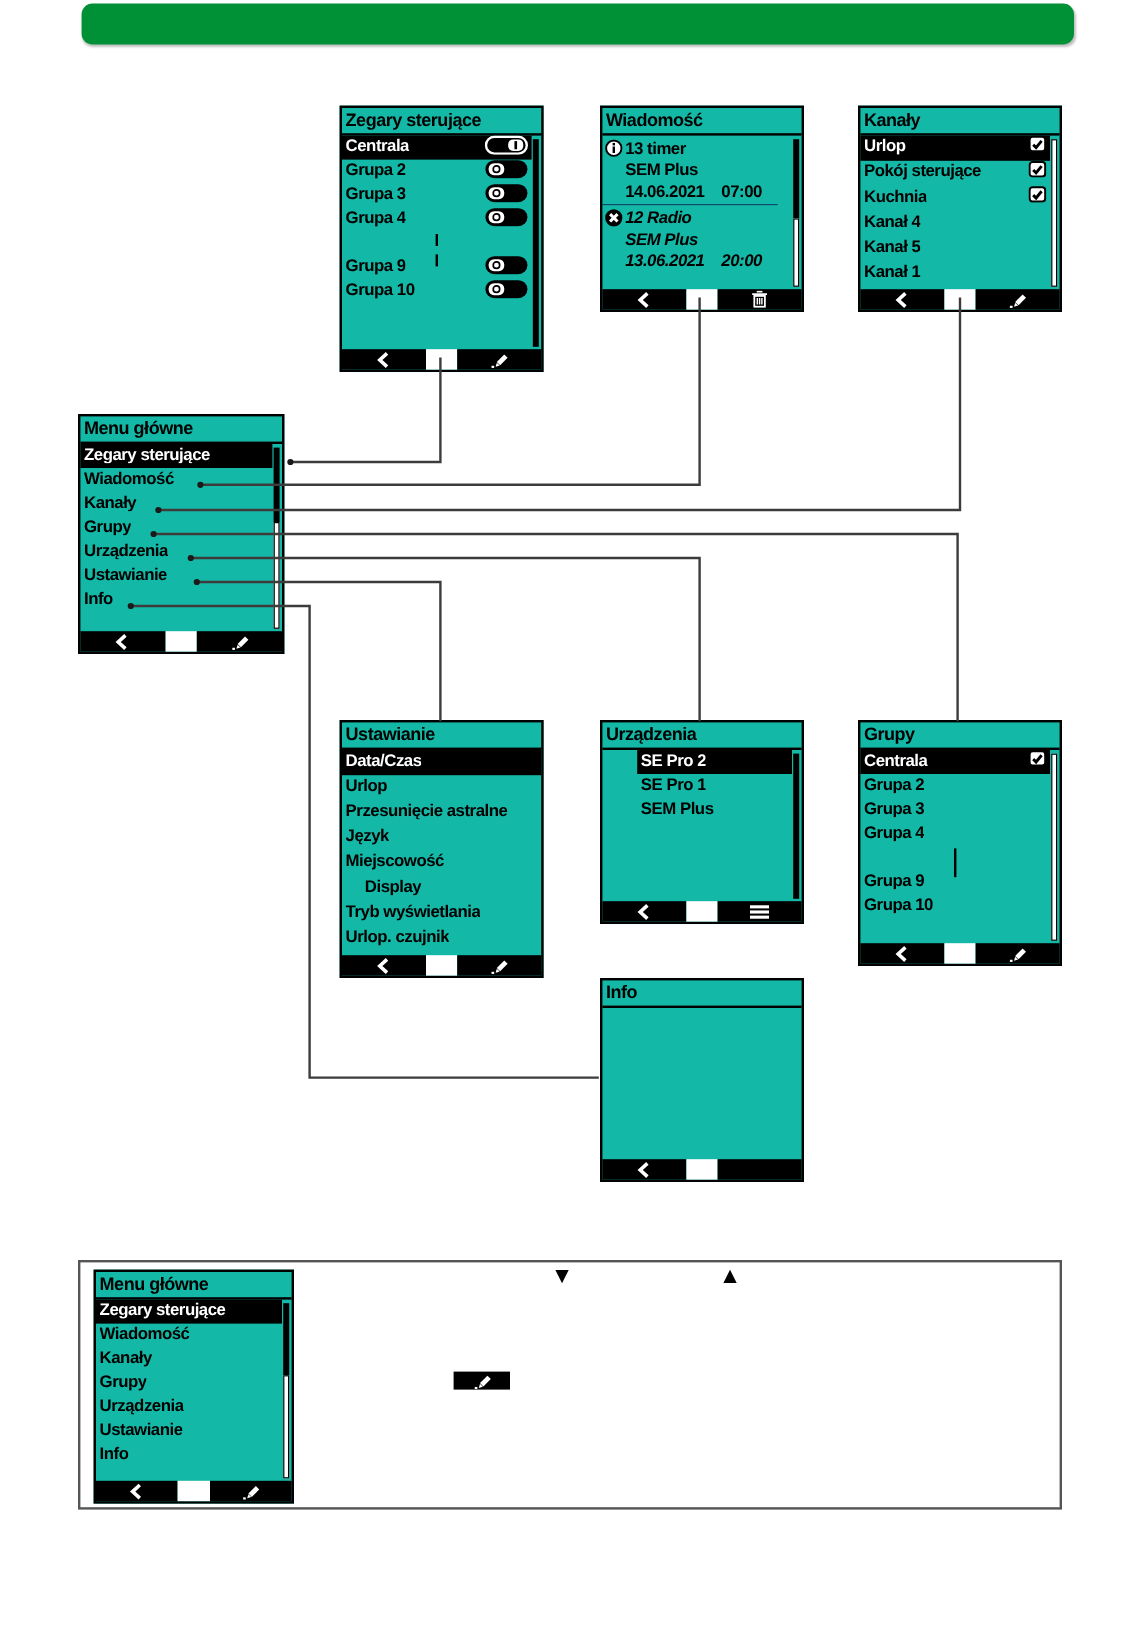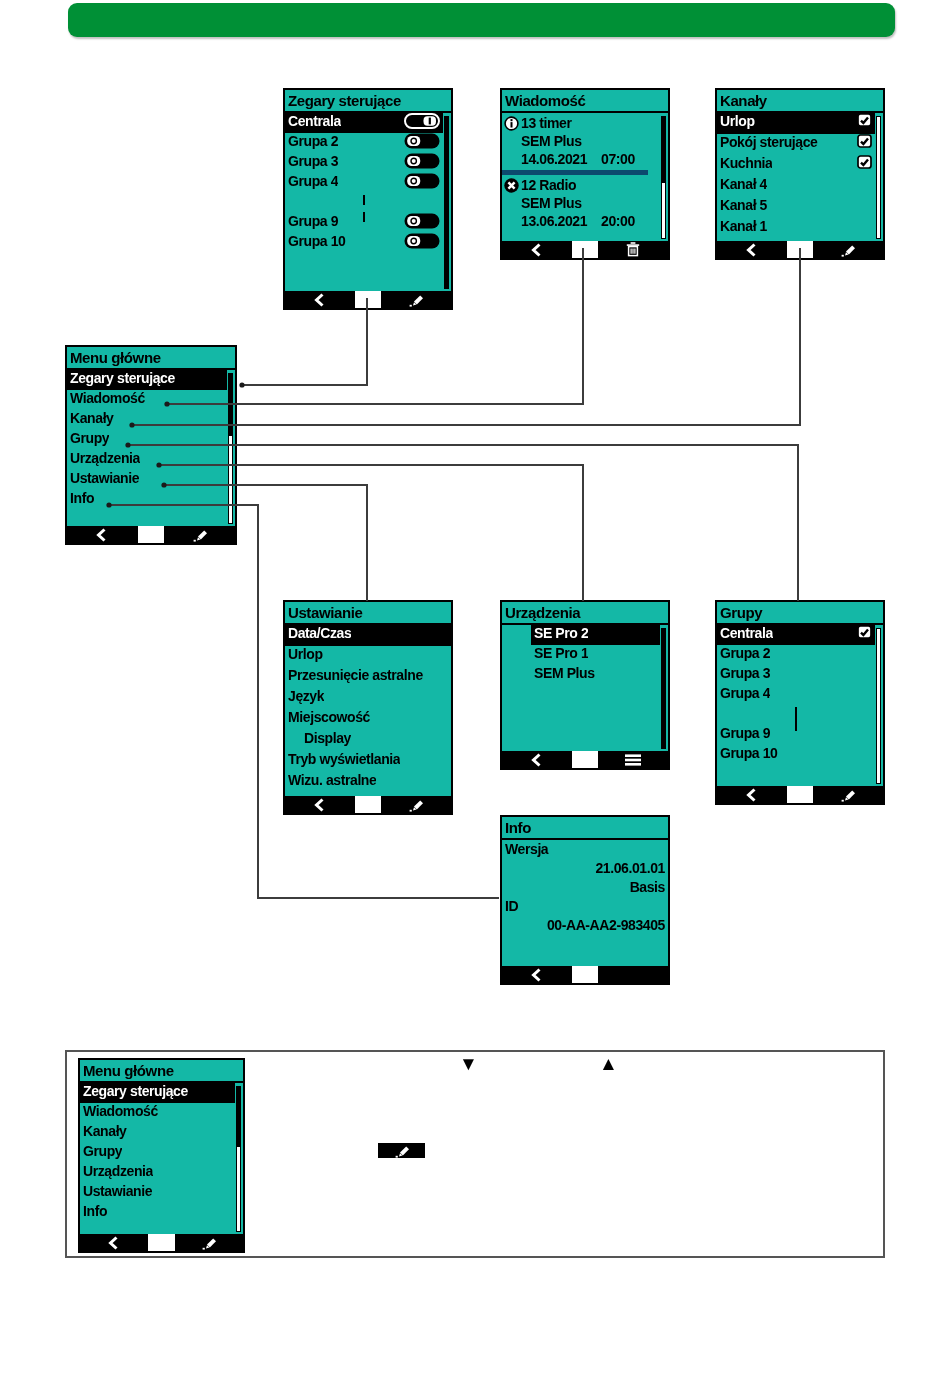--- a/index.html
+++ b/index.html
@@ -17,21 +17,21 @@
   .screen-body{position:relative;font-size:14px;}
   .row{display:flex;align-items:flex-start;justify-content:space-between;height:20px;
     padding:0 3px;white-space:nowrap;}
   .row.hl{background:#000;color:#fff;}
   .row.ellipsis{justify-content:center;}
   .row .lbl{overflow:hidden;}
   .icon-cell{display:inline-flex;align-items:center;flex:0 0 auto;}
 
   
   .msg{padding:1px 2px 2px 2px;}
-  .msg + .msg{border-top:5px solid #0c4a6e;}
+  .msg + .msg{border-top:1px solid #0c4a6e;font-style:italic;}
   .msg-head{display:flex;align-items:center;gap:2px;height:18px;}
   .msg-line{padding-left:17px;height:18px;line-height:18px;}
   .msg-time{margin-left:14px;}
 
   
   .info-line{height:19px;line-height:19px;padding:0 3px;}
   .info-line.al-right{text-align:right;}
   .info-line.al-left{text-align:left;}
 
   
@@ -360,21 +360,21 @@
         <div class="row" style="height:21px;">
           <span class="lbl">Miejscowość</span>
         </div>
         <div class="row" style="height:21px;margin-left:16px;">
           <span class="lbl">Display</span>
         </div>
         <div class="row" style="height:21px;">
           <span class="lbl">Tryb wyświetlania</span>
         </div>
         <div class="row" style="height:21px;">
-          <span class="lbl">Wizu. astralne</span>
+          <span class="lbl">Urlop. czujnik</span>
         </div>
       </div>
     <div class="bar">
       <div class="bar-btn left">
           <span class="bar-icon">
             <svg width="16" height="14" viewBox="0 0 16 14">
               <path d="M10.5 1.5 L4.5 7 L10.5 12.5" fill="none" stroke="#fff" stroke-width="3"></path>
             </svg>
           </span>
         </div>
@@ -486,28 +486,20 @@
               <polygon points="6,13.6 7,10.2 9.4,12.6" fill="#fff"></polygon>
               <rect x="2.6" y="12.8" width="2.2" height="1.8" fill="#fff"></rect>
             </svg>
           </span>
         </div>
     </div>
   </div>
 
   <div class="screen" style="left:500px;top:815px;width:170px;height:170px;">
     <div class="screen-title">Info</div>
-    <div class="screen-body">
-
-    <div class="info-line al-left">Wersja</div>
-        <div class="info-line al-right">21.06.01.01</div>
-        <div class="info-line al-right">Basis</div>
-        <div class="info-line al-left">ID</div>
-        <div class="info-line al-right">00-AA-AA2-983405</div>
-      </div>
     <div class="bar">
       <div class="bar-btn left">
           <span class="bar-icon">
             <svg width="16" height="14" viewBox="0 0 16 14">
               <path d="M10.5 1.5 L4.5 7 L10.5 12.5" fill="none" stroke="#fff" stroke-width="3"></path>
             </svg>
           </span>
         </div>
       <div class="bar-gap"></div>
       <div class="bar-btn right">

